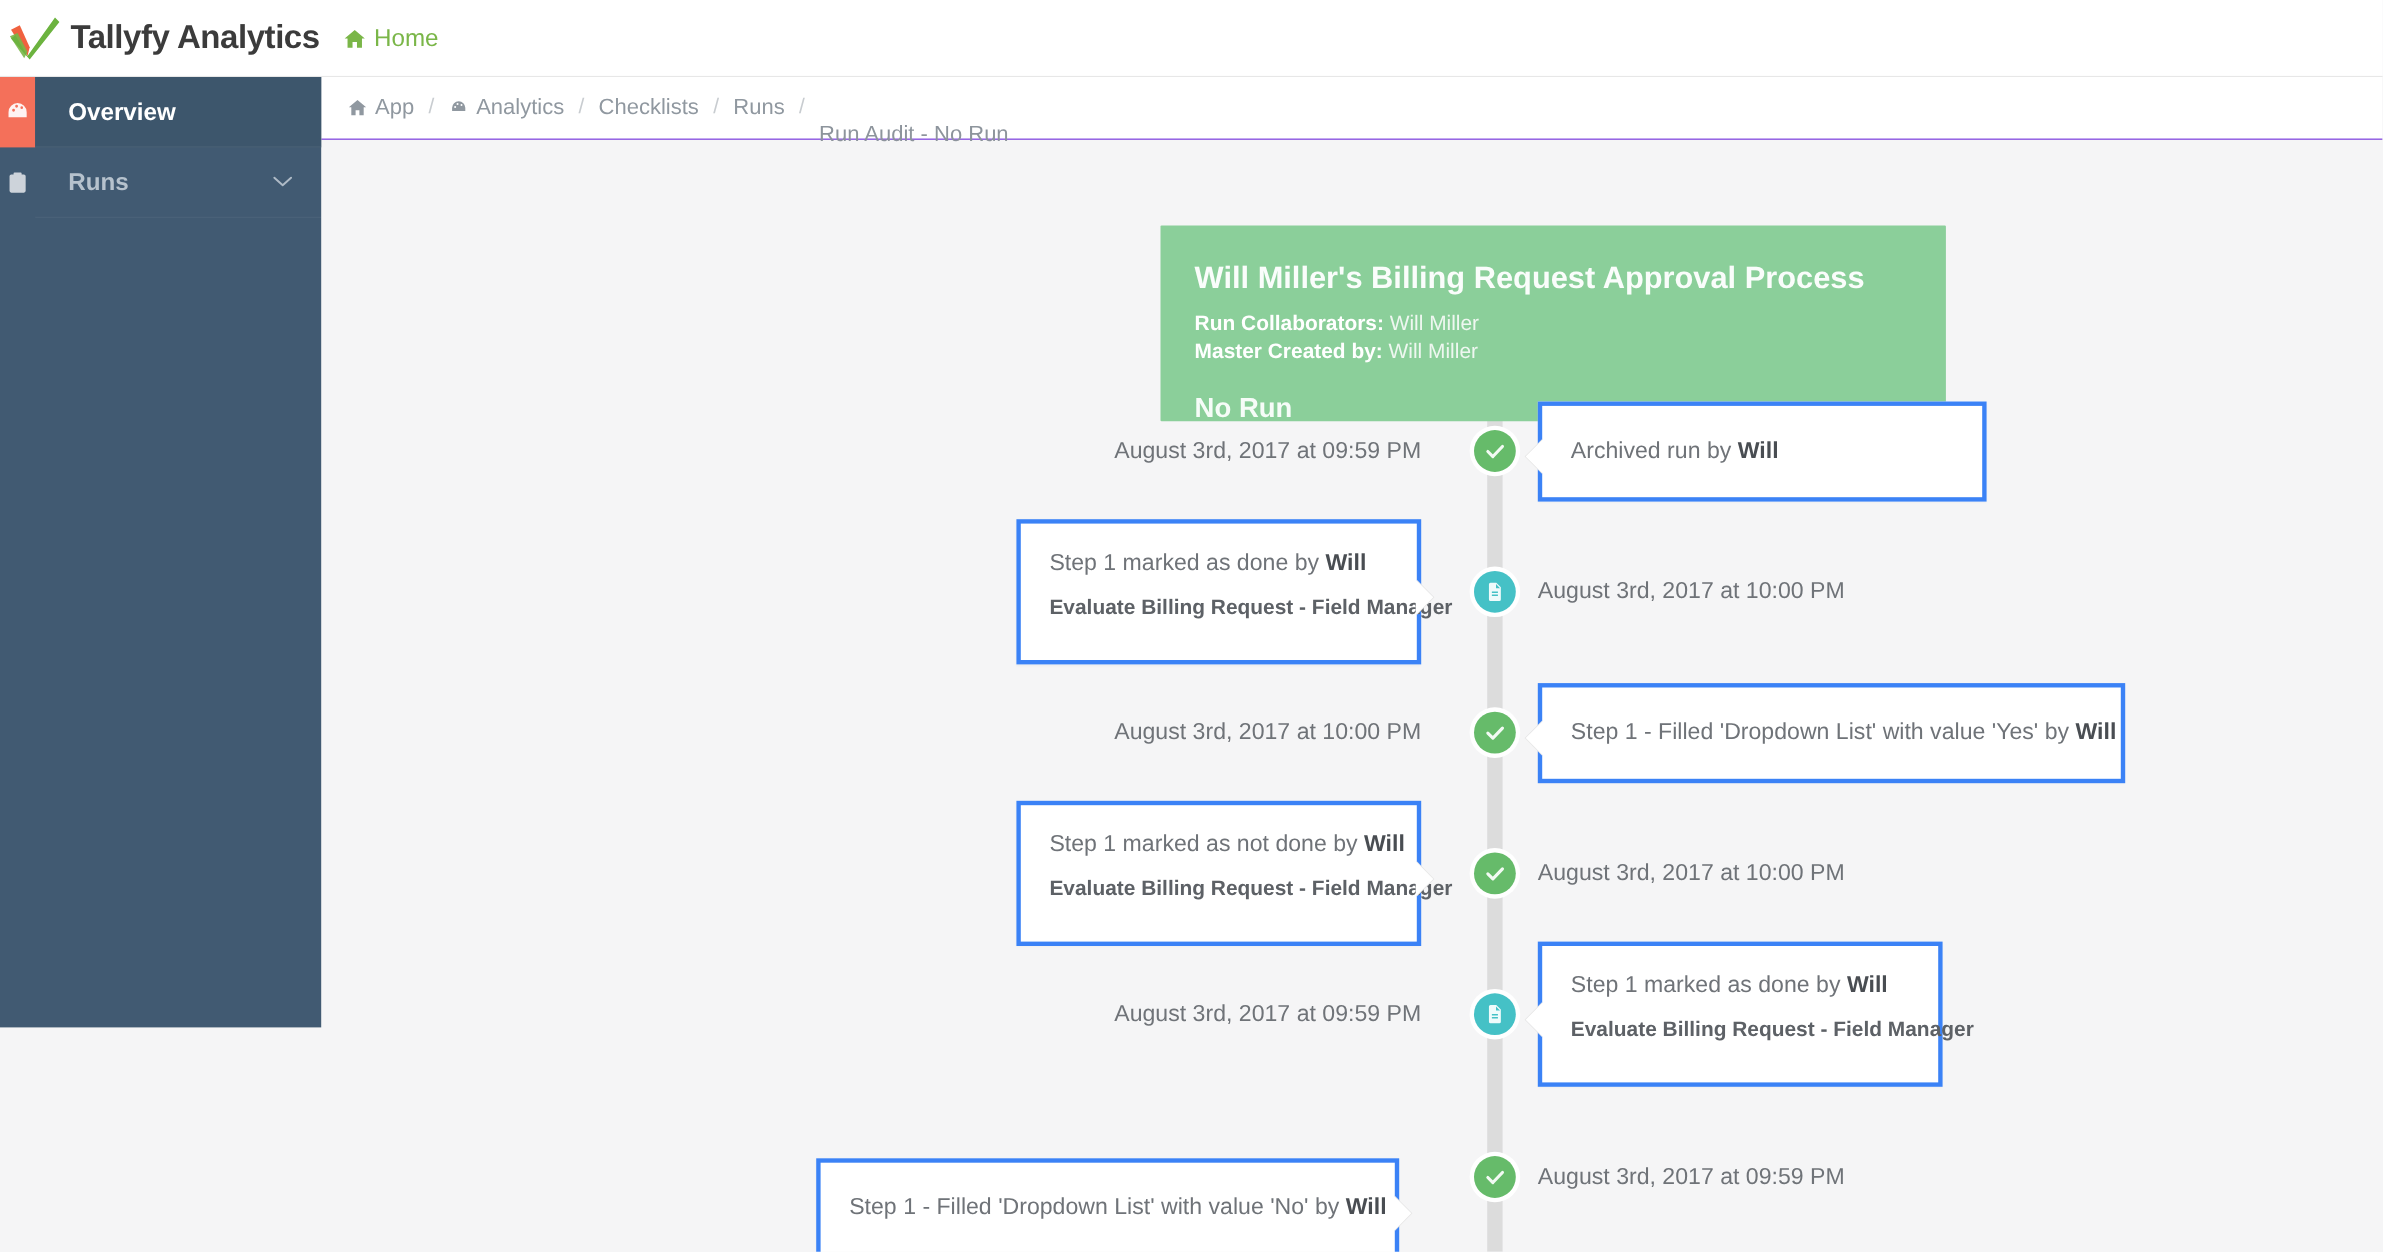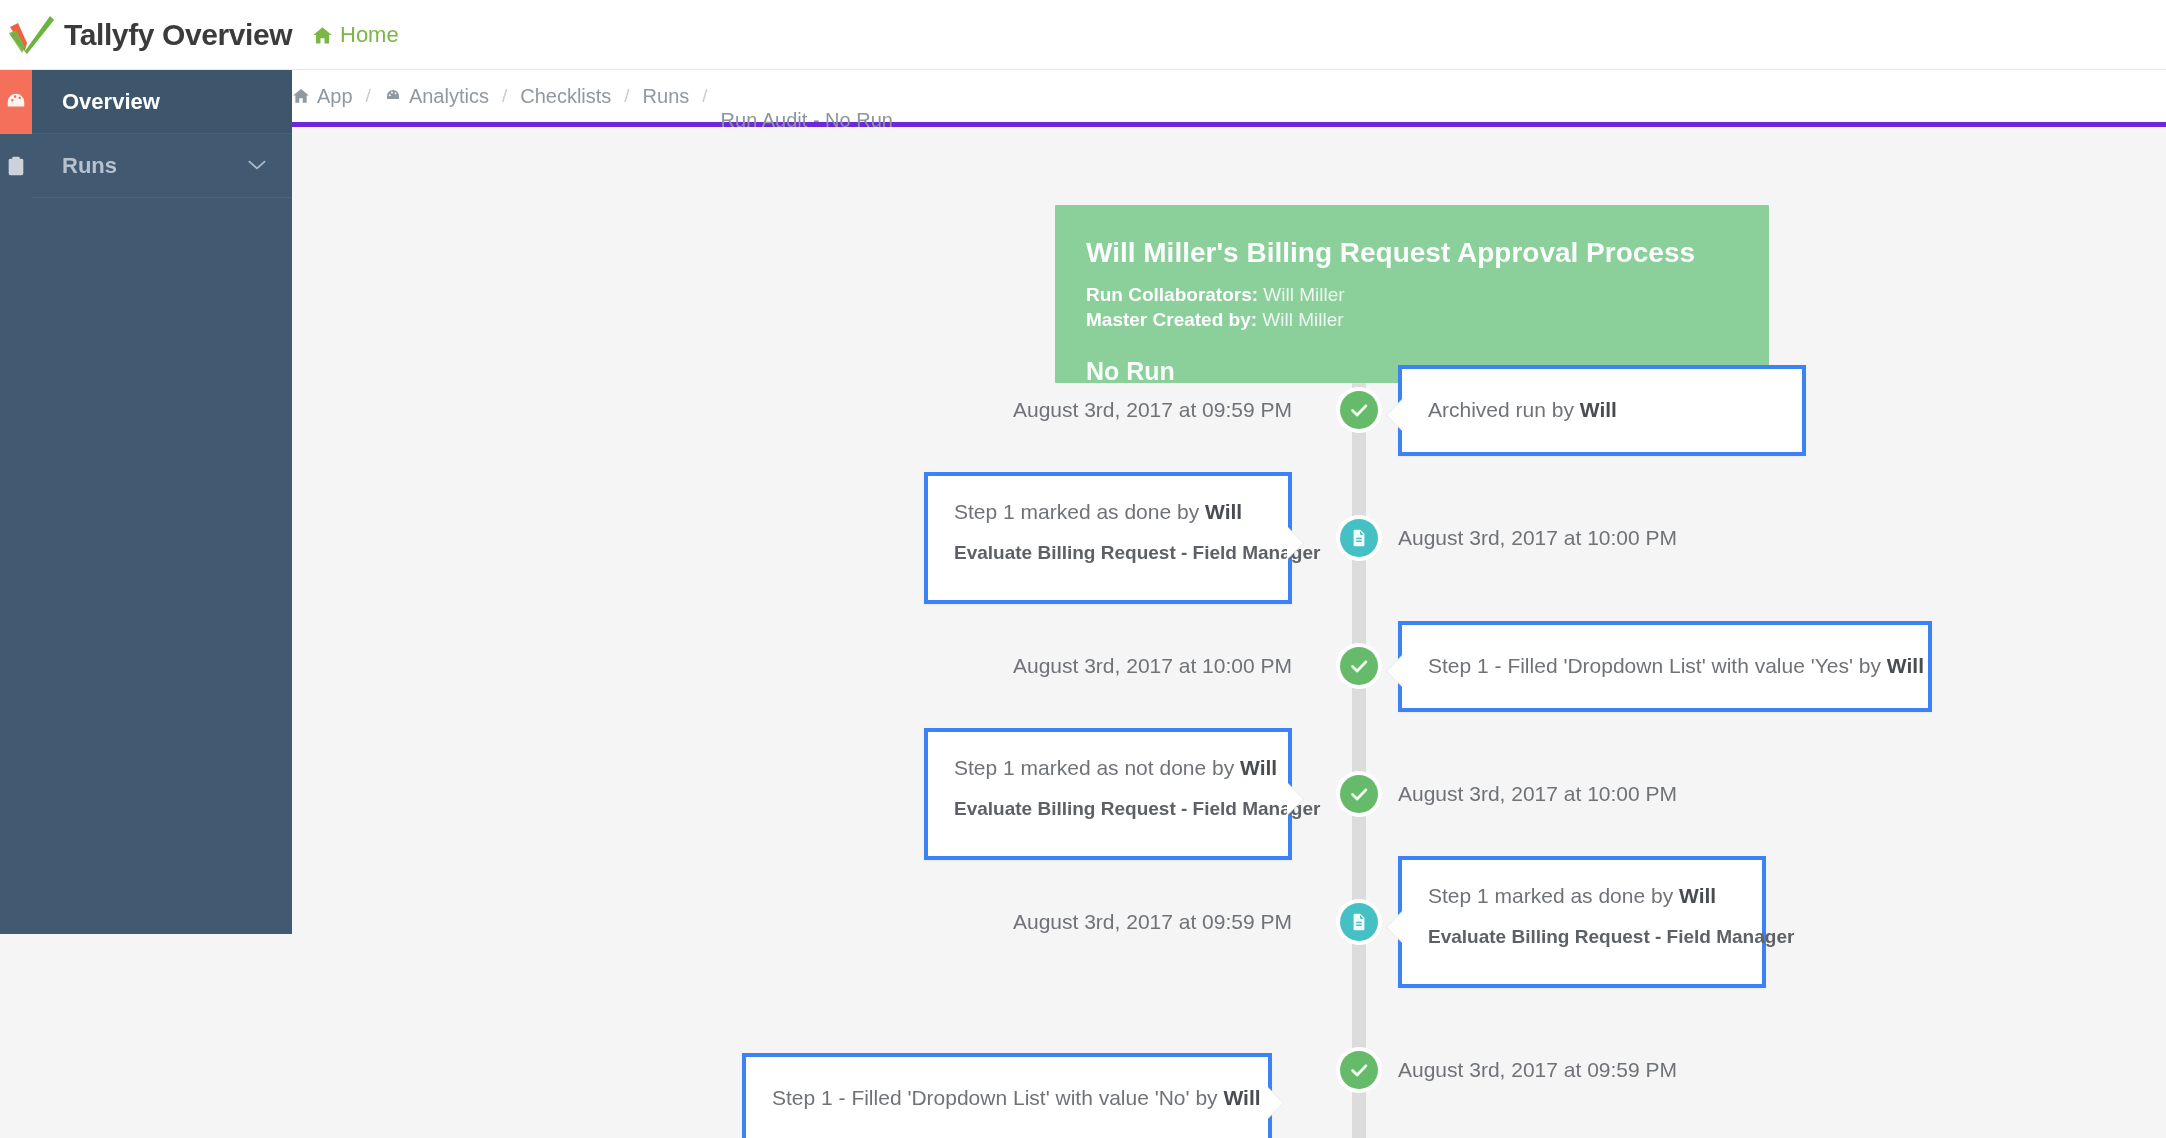--- a/index.html
+++ b/index.html
@@ -111,23 +111,24 @@
     background: #f5f5f6;
     overflow: hidden;
   }
 
   .crumbbar {
     position: absolute;
     left: 0; top: 0;
     width: 100%;
     height: 57px;
     background: #ffffff;
-    border-bottom: 5px solid #6d28d9;
-    display: flex;
-    align-items: center;
+    border-bottom: 1px solid #6d28d9;
+    display: flex;
+    align-items: center;
+    padding-left: 24px;
     gap: 0;
   }
   .crumb {
     display: inline-flex;
     align-items: center;
     gap: 7px;
     font-size: 20px;
     color: #9098a0;
     white-space: nowrap;
     cursor: pointer;
@@ -275,21 +276,21 @@
 <body>
 
 <div class="topbar">
 
   <div class="brand">
     <svg class="brand-mark" viewBox="0 0 48 44">
       <path d="M2 14 L10 10 L19 30 L17 38 Z" fill="#f0613f"></path>
       <path d="M1 20 L8 17 L17 34 L14 40 Z" fill="#7ab648" opacity=".9"></path>
       <path d="M6 19 L17 38 L42 3 L46 7 L19 41 L2 22 Z" fill="#6cb33f"></path>
     </svg>
-    <span class="brand-text">Tallyfy Overview</span>
+    <span class="brand-text">Tallyfy Analytics</span>
   </div>
 
   <a class="home-link">
     <svg class="home-ico" viewBox="0 0 24 24">
       <path fill="#7ab648" d="M12 2.6 1.5 11.4h3V21h5.2v-6h4.6v6H19.5v-9.6h3L12 2.6z"></path>
     </svg>
     <span>Home</span>
   </a>
 
 </div>

